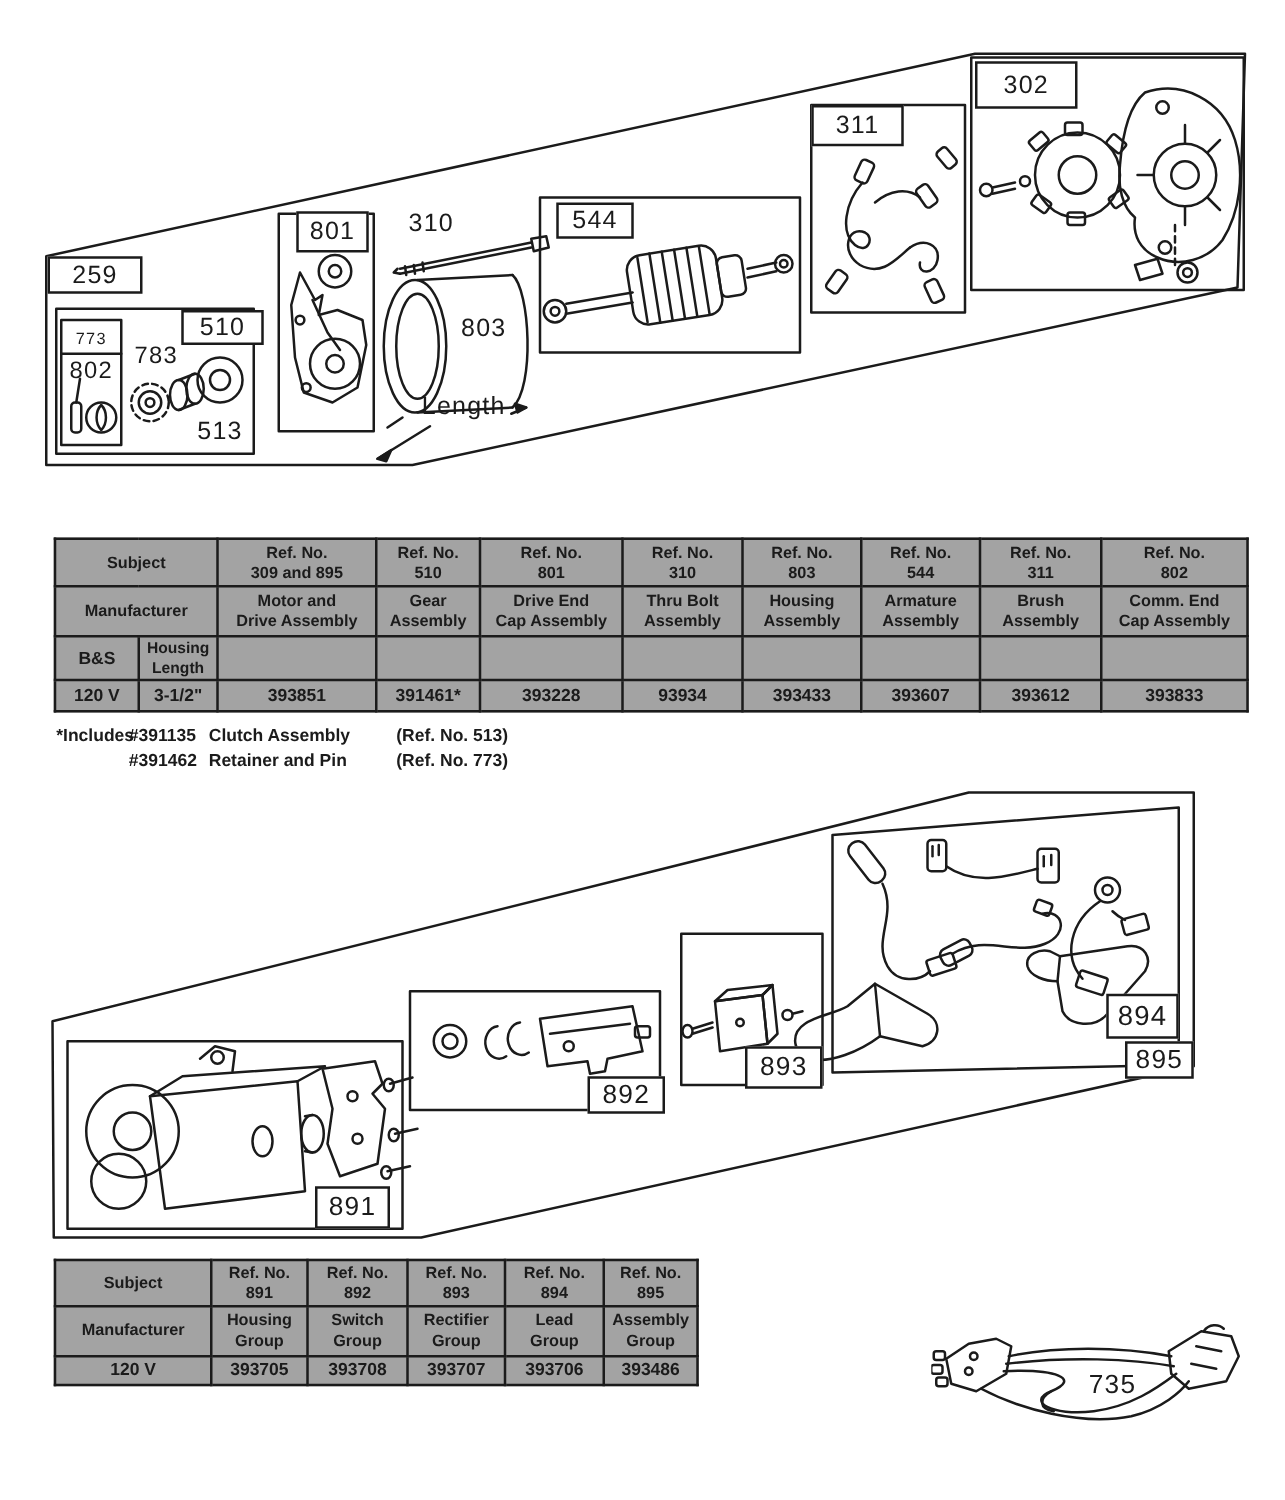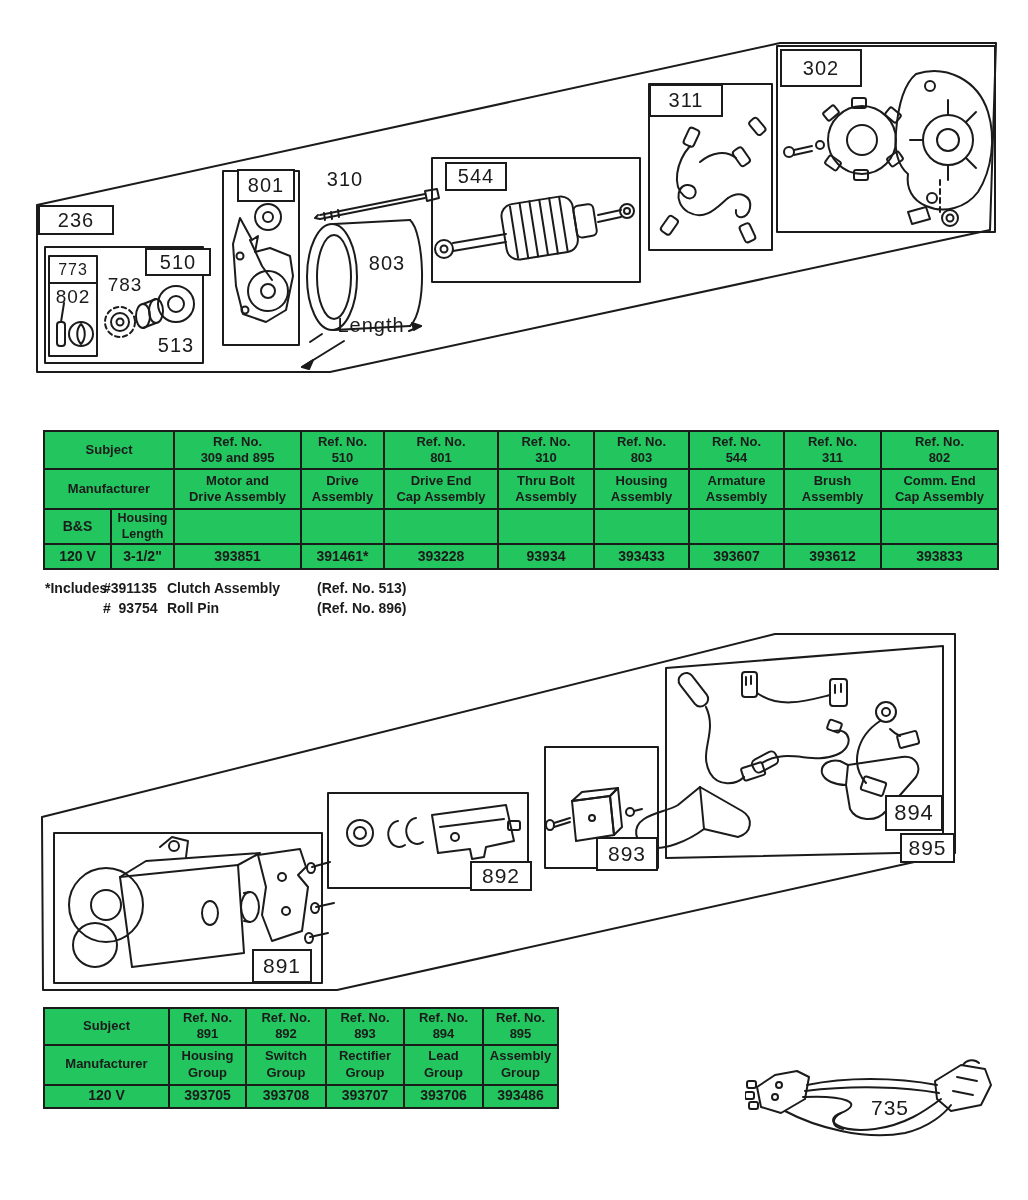--- a/index.html
+++ b/index.html
@@ -4,21 +4,21 @@
 <style>
   html,body{margin:0;padding:0;background:#e8e8e8}
   .page{position:relative;width:1028px;height:1200px;background:#ffffff;
         font-family:"Liberation Sans",sans-serif;color:#1b1b1b;overflow:hidden}
   svg.art{position:absolute;fill:none;stroke:#1b1b1b;stroke-width:2;
           stroke-linecap:round;stroke-linejoin:round}
   .tagbox{position:absolute;display:flex;align-items:center;justify-content:center;
           border:2px solid #1b1b1b;background:#ffffff;font-size:20px;letter-spacing:1px;z-index:5}
   .lbl{position:absolute;display:flex;align-items:center;justify-content:center;
        font-size:20px;letter-spacing:1px;z-index:5;background:transparent}
-  table.ptable{position:absolute;border-collapse:collapse;table-layout:fixed;background:#22c55e;z-index:4}
+  table.ptable{position:absolute;border-collapse:collapse;table-layout:fixed;background:#a3a3a3;z-index:4}
   table.ptable td{border:2px solid #1b1b1b;text-align:center;vertical-align:middle;
                   font-weight:bold;padding:1px 2px;line-height:1.25;overflow:hidden}
   td.hdr{font-size:13px;white-space:pre-line}
   td.val{font-size:14px}
   td.left{text-align:left;padding-left:3px;font-size:14px}
   .foot{position:absolute;font-size:14px;font-weight:bold;line-height:19.5px;z-index:4}
   .foot .frow{display:flex}
   .foot .lead{width:58px;white-space:pre}
   .foot .part{width:64px;white-space:pre}
   .foot .desc{width:150px}
@@ -137,22 +137,22 @@
       <line x1="966" y1="158" x2="976" y2="168"></line>
       <circle cx="930" cy="86" r="5"></circle>
       <circle cx="932" cy="198" r="5"></circle>
       <line x1="940" y1="180" x2="940" y2="212" stroke-dasharray="5 4"></line>
       <path d="M908,212 L926,207 L930,219 L912,224 Z"></path>
       <circle cx="950" cy="218" r="8"></circle>
       <circle cx="950" cy="218" r="3.5"></circle>
     </g>
   </svg>
 
-  <div class="tagbox" style="left:38px;top:205px;width:72px;height:26px">236</div>
-  <div class="lbl" style="left:51px;top:258px;width:44px;height:24px;font-size:16px">773</div>
+  <div class="tagbox" style="left:38px;top:205px;width:72px;height:26px">259</div>
+  <div class="lbl" style="left:51px;top:258px;width:44px;height:24px;font-size:13px">773</div>
   <div class="lbl" style="left:51px;top:286px;width:44px;height:22px;font-size:19px">802</div>
   <div class="lbl" style="left:103px;top:274px;width:44px;height:22px;font-size:19px">783</div>
   <div class="tagbox" style="left:145px;top:248px;width:62px;height:24px">510</div>
   <div class="lbl" style="left:152px;top:333px;width:48px;height:24px">513</div>
   <div class="tagbox" style="left:237px;top:169px;width:54px;height:29px">801</div>
   <div class="lbl" style="left:320px;top:167px;width:50px;height:25px">310</div>
   <div class="lbl" style="left:363px;top:251px;width:48px;height:25px">803</div>
   <div class="tagbox" style="left:445px;top:162px;width:58px;height:25px">544</div>
   <div class="tagbox" style="left:649px;top:84px;width:70px;height:29px">311</div>
   <div class="tagbox" style="left:780px;top:49px;width:78px;height:34px;font-size:20px">302</div>
@@ -188,21 +188,21 @@
 544</td>
       <td class="hdr">Ref. No.
 311</td>
       <td class="hdr">Ref. No.
 802</td>
     </tr>
     <tr style="height:40px">
       <td class="hdr" colspan="2">Manufacturer</td>
       <td class="hdr">Motor and
 Drive Assembly</td>
-      <td class="hdr">Drive
+      <td class="hdr">Gear
 Assembly</td>
       <td class="hdr">Drive End
 Cap Assembly</td>
       <td class="hdr">Thru Bolt
 Assembly</td>
       <td class="hdr">Housing
 Assembly</td>
       <td class="hdr">Armature
 Assembly</td>
       <td class="hdr">Brush
@@ -240,23 +240,23 @@
 
   <div class="foot" style="left:45px;top:579px">
     <div class="frow">
       <span class="lead">*Includes</span>
       <span class="part">#391135</span>
       <span class="desc">Clutch Assembly</span>
       <span class="ref">(Ref. No. 513)</span>
     </div>
     <div class="frow">
       <span class="lead"></span>
-      <span class="part">#  93754</span>
-      <span class="desc">Roll Pin</span>
-      <span class="ref">(Ref. No. 896)</span>
+      <span class="part">#391462</span>
+      <span class="desc">Retainer and Pin</span>
+      <span class="ref">(Ref. No. 773)</span>
     </div>
   </div>
 
   <svg class="art" style="left:0;top:615px" width="1028" height="390" viewBox="0 0 1028 390">
     <polygon points="42,202 775,19 955,19 955,238 337,375 43,375"></polygon>
     <g>
       <rect x="54" y="218" width="268" height="150"></rect>
       <circle cx="106" cy="290" r="37"></circle>
       <circle cx="106" cy="290" r="15"></circle>
       <circle cx="95" cy="330" r="22"></circle>

